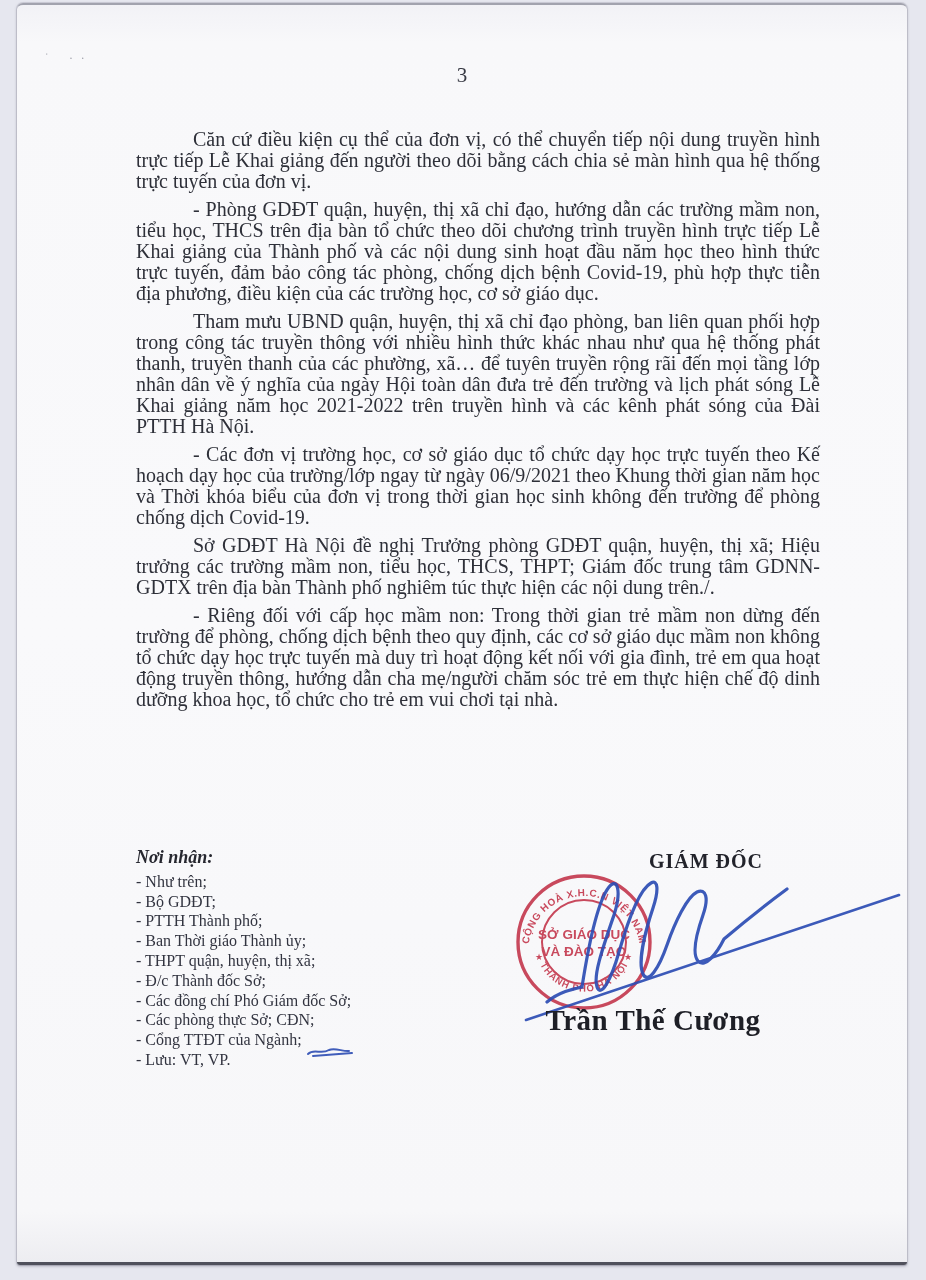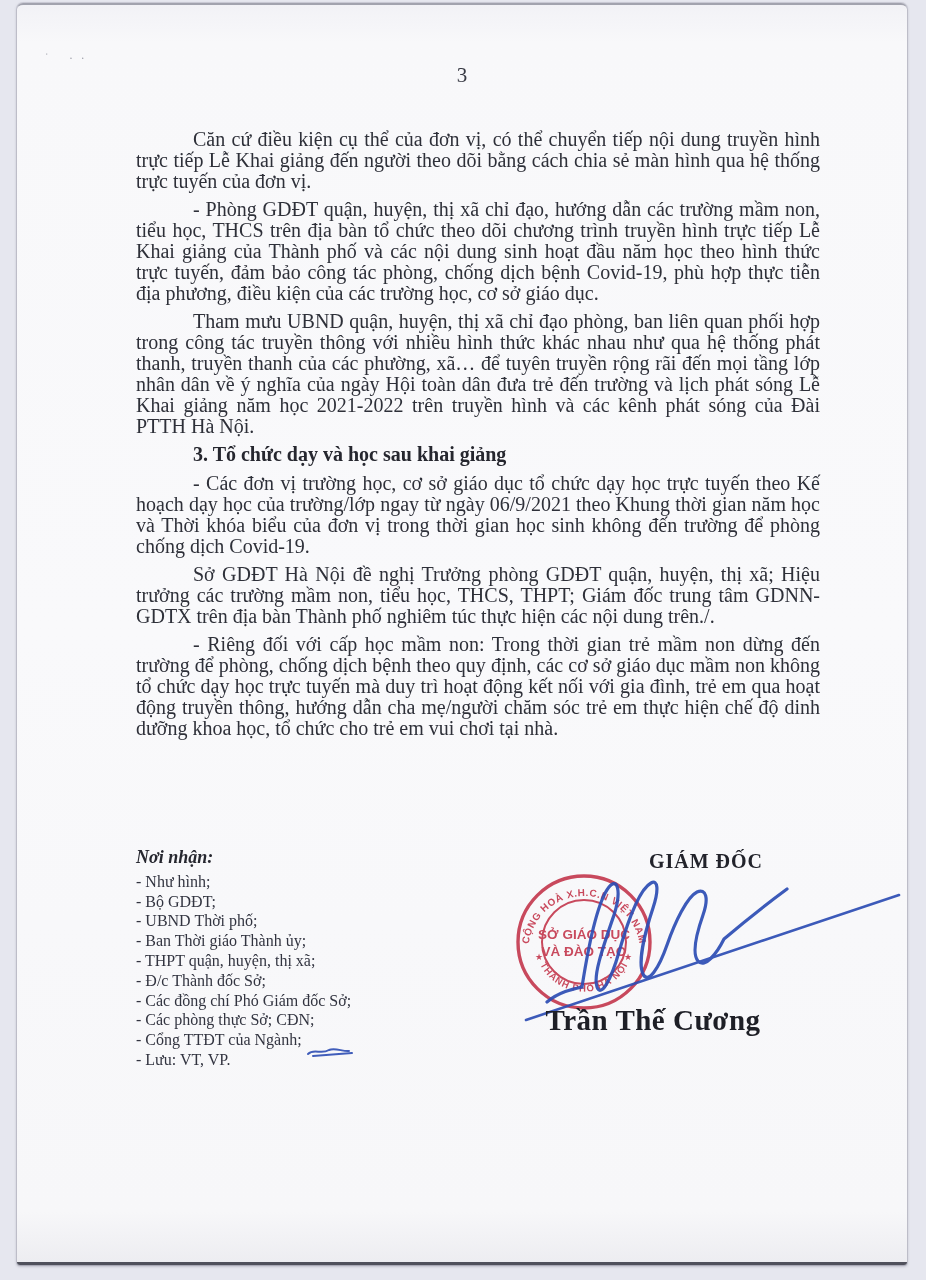--- a/index.html
+++ b/index.html
@@ -58,32 +58,31 @@
 <div class="page">
 
   <div class="specks">ˈ&nbsp;‧‧</div>
 
   <div class="pagenum">3</div>
 
   <div class="body-text">
       <div class="para">Căn cứ điều kiện cụ thể của đơn vị, có thể chuyển tiếp nội dung truyền hình trực tiếp Lễ Khai giảng đến người theo dõi bằng cách chia sẻ màn hình qua hệ thống trực tuyến của đơn vị.</div>
       <div class="para">- Phòng GDĐT quận, huyện, thị xã chỉ đạo, hướng dẫn các trường mầm non, tiểu học, THCS trên địa bàn tổ chức theo dõi chương trình truyền hình trực tiếp Lễ Khai giảng của Thành phố và các nội dung sinh hoạt đầu năm học theo hình thức trực tuyến, đảm bảo công tác phòng, chống dịch bệnh Covid-19, phù hợp thực tiễn địa phương, điều kiện của các trường học, cơ sở giáo dục.</div>
       <div class="para">Tham mưu UBND quận, huyện, thị xã chỉ đạo phòng, ban liên quan phối hợp trong công tác truyền thông với nhiều hình thức khác nhau như qua hệ thống phát thanh, truyền thanh của các phường, xã… để tuyên truyền rộng rãi đến mọi tầng lớp nhân dân về ý nghĩa của ngày Hội toàn dân đưa trẻ đến trường và lịch phát sóng Lễ Khai giảng năm học 2021-2022 trên truyền hình và các kênh phát sóng của Đài PTTH Hà Nội.</div>
-      <div class="heading">3. Tổ chức dạy và học sau khai giảng</div>
       <div class="para">- Các đơn vị trường học, cơ sở giáo dục tổ chức dạy học trực tuyến theo Kế hoạch dạy học của trường/lớp ngay từ ngày 06/9/2021 theo Khung thời gian năm học và Thời khóa biểu của đơn vị trong thời gian học sinh không đến trường để phòng chống dịch Covid-19.</div>
       <div class="para">Sở GDĐT Hà Nội đề nghị Trưởng phòng GDĐT quận, huyện, thị xã; Hiệu trưởng các trường mầm non, tiểu học, THCS, THPT; Giám đốc trung tâm GDNN-GDTX trên địa bàn Thành phố nghiêm túc thực hiện các nội dung trên./.</div>
       <div class="para">- Riêng đối với cấp học mầm non: Trong thời gian trẻ mầm non dừng đến trường để phòng, chống dịch bệnh theo quy định, các cơ sở giáo dục mầm non không tổ chức dạy học trực tuyến mà duy trì hoạt động kết nối với gia đình, trẻ em qua hoạt động truyền thông, hướng dẫn cha mẹ/người chăm sóc trẻ em thực hiện chế độ dinh dưỡng khoa học, tổ chức cho trẻ em vui chơi tại nhà.</div>
     </div>
 
   <div class="recipients">
     <div class="recipients-title">Nơi nhận:</div>
     <div>
-        <div class="recipient-item">- Như hình;</div>
+        <div class="recipient-item">- Như trên;</div>
         <div class="recipient-item">- Bộ GDĐT;</div>
-        <div class="recipient-item">- UBND Thời phố;</div>
+        <div class="recipient-item">- PTTH Thành phố;</div>
         <div class="recipient-item">- Ban Thời giáo Thành ủy;</div>
         <div class="recipient-item">- THPT quận, huyện, thị xã;</div>
         <div class="recipient-item">- Đ/c Thành đốc Sở;</div>
         <div class="recipient-item">- Các đồng chí Phó Giám đốc Sở;</div>
         <div class="recipient-item">- Các phòng thực Sở; CĐN;</div>
         <div class="recipient-item">- Cổng TTĐT của Ngành;</div>
         <div class="recipient-item">- Lưu: VT, VP.</div>
       </div>
   </div>
 

